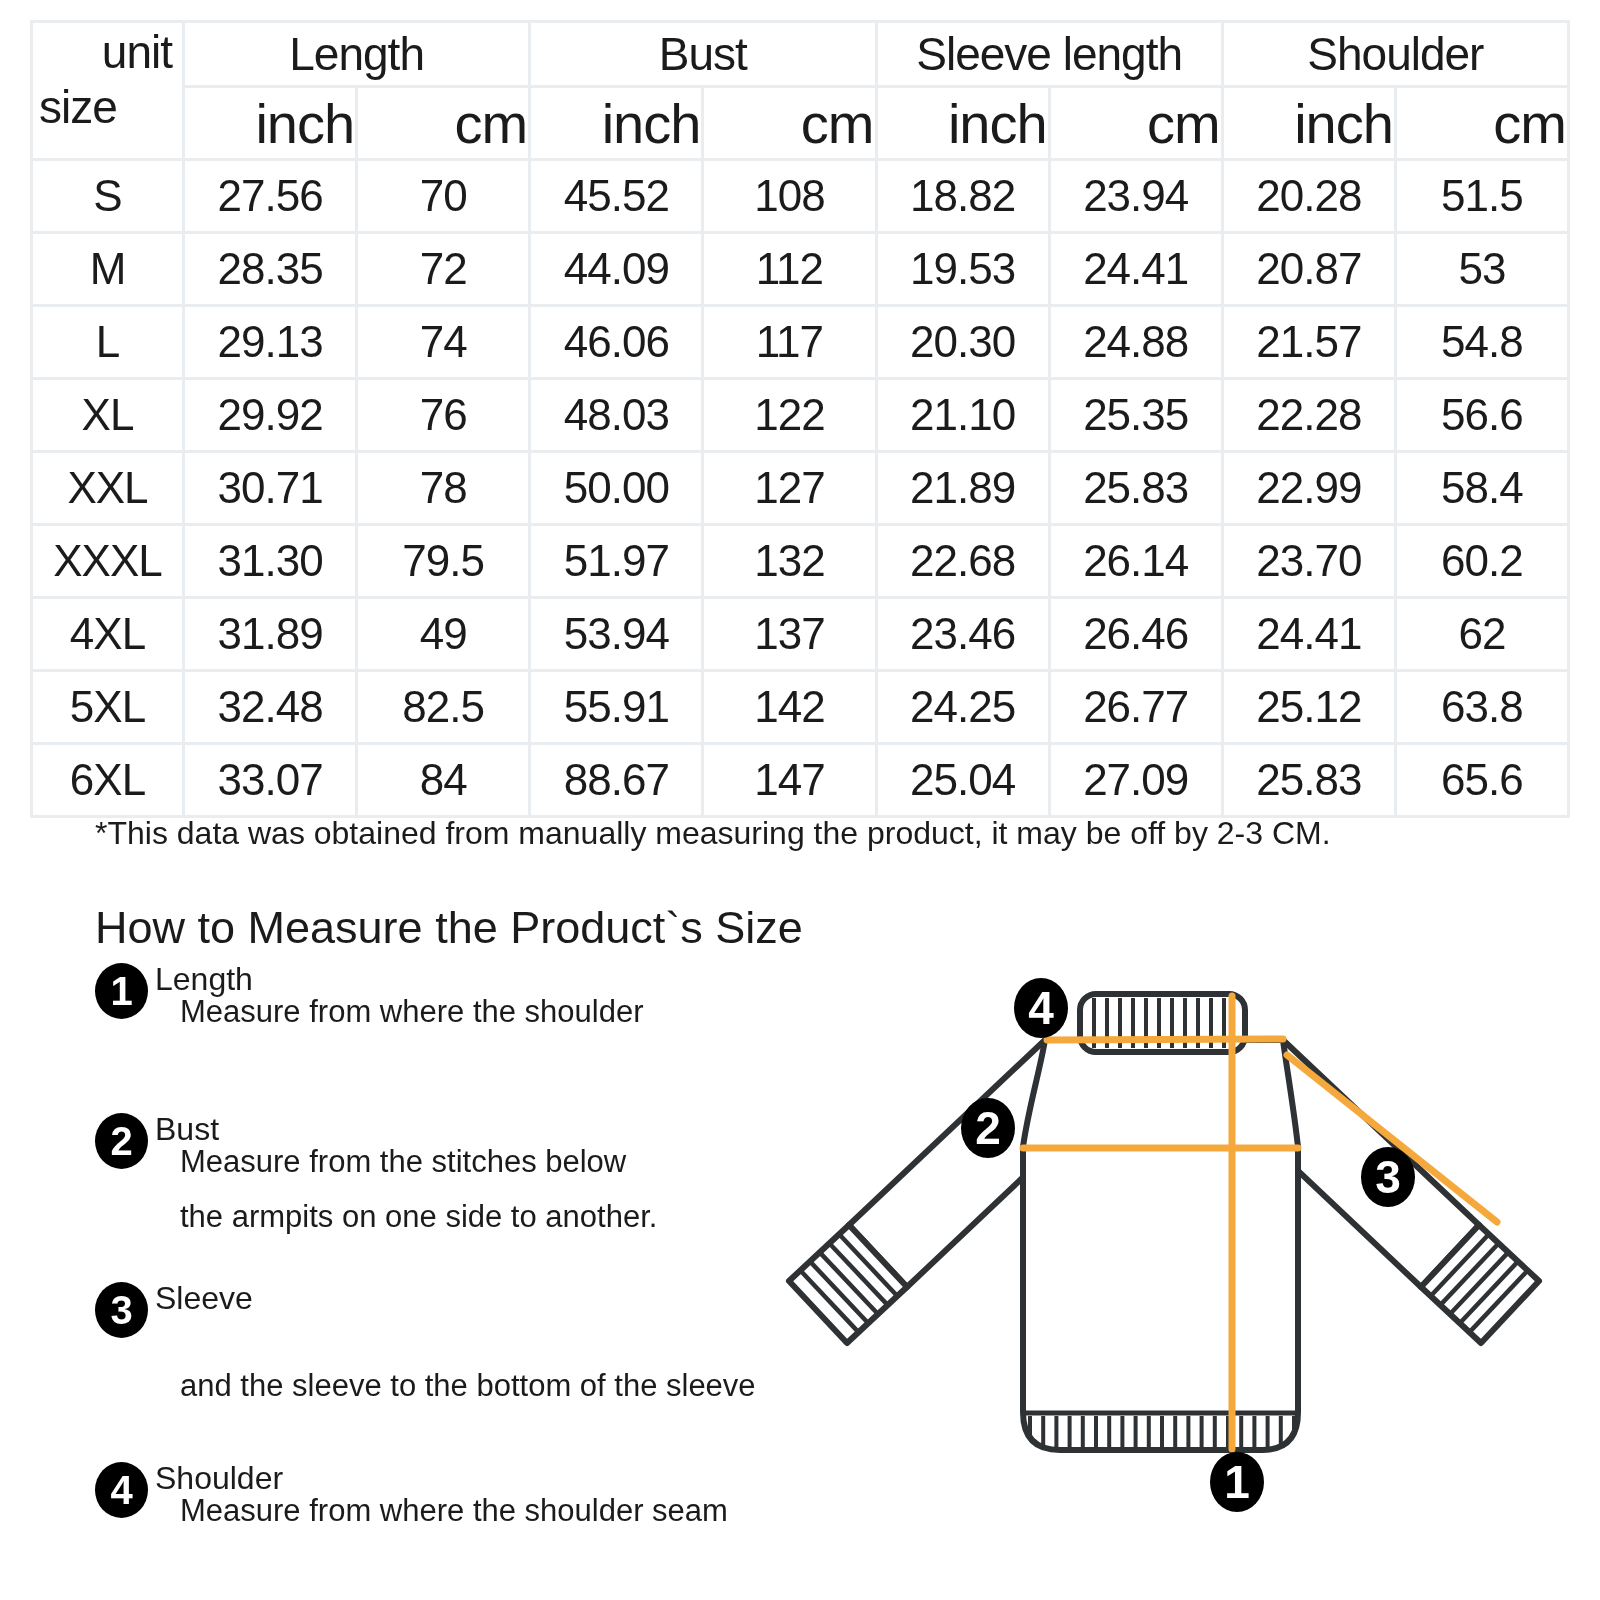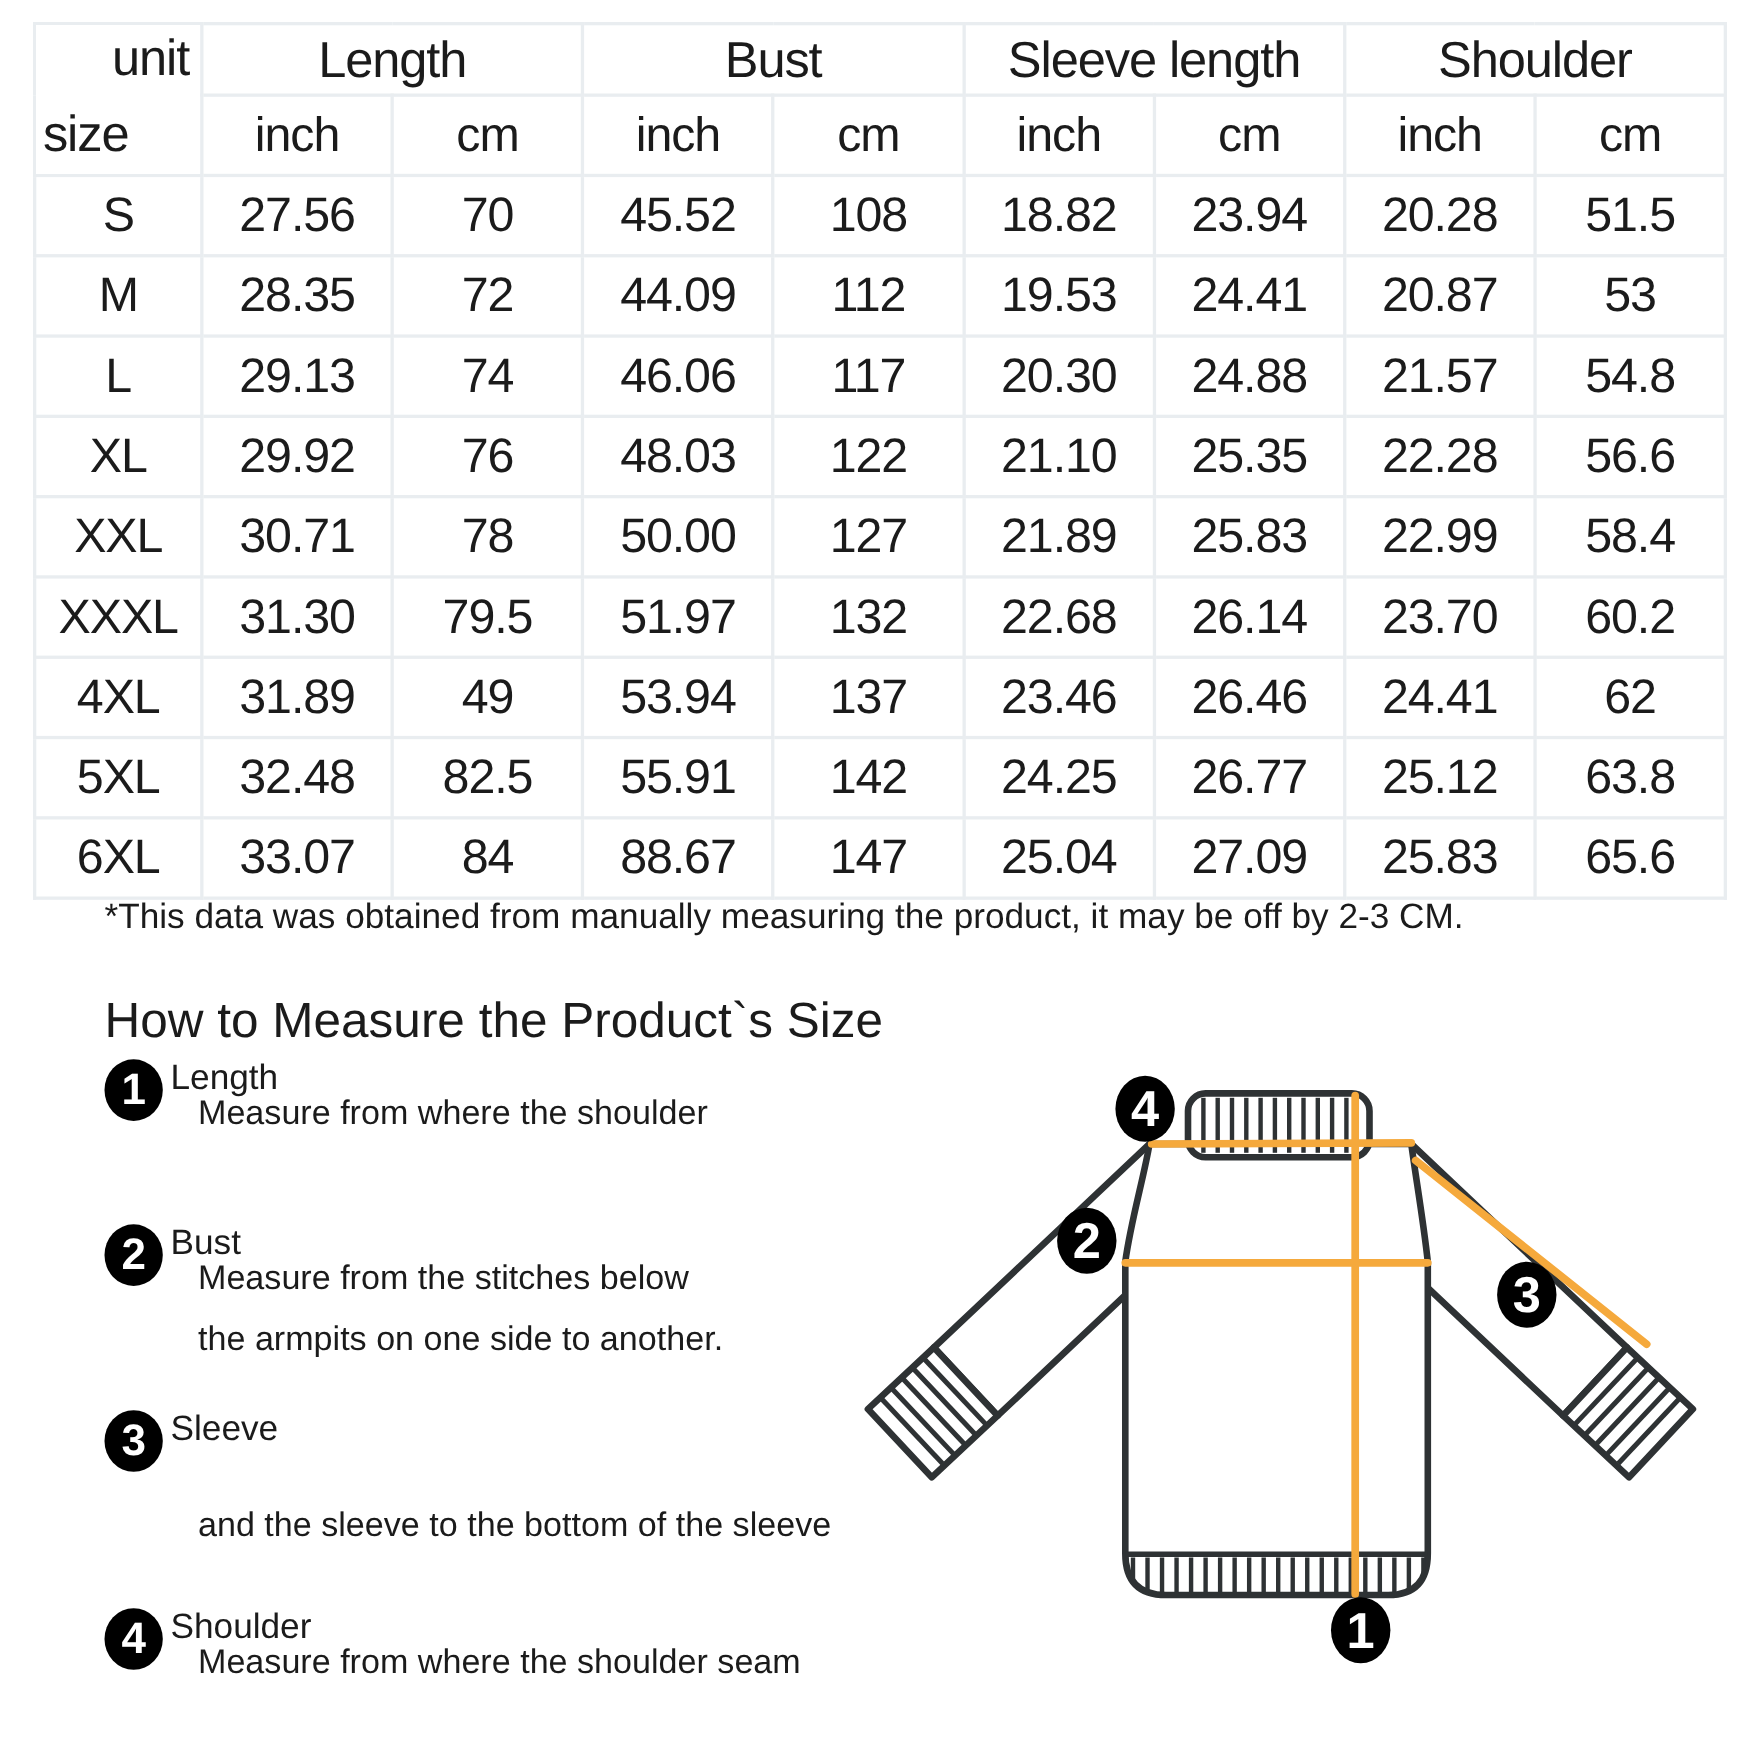--- a/index.html
+++ b/index.html
@@ -5,28 +5,28 @@
   html,body{margin:0;padding:0;background:#ffffff;}
   .page{position:relative;width:1600px;height:1600px;background:#fff;overflow:hidden;
         font-family:"Liberation Sans","DejaVu Sans",sans-serif;color:#1b1b1b;}
 
   
   .size-table{position:absolute;left:30px;top:20px;width:1540px;
               border-collapse:collapse;table-layout:fixed;}
   .size-table th,.size-table td{border:3px solid #e9edf0;text-align:center;vertical-align:middle;
               font-weight:400;letter-spacing:-1px;white-space:nowrap;background:#fff;}
   .size-table thead tr.group-row th{height:60px;font-size:46px;margin-top:24px;}
-  .size-table thead tr.sub-row th{height:68px;font-size:44px;}
+  .size-table thead tr.sub-row th{height:68px;font-size:56px;text-align:right;}
   .size-table tbody td{height:68px;font-size:44px;}
   .corner-cell{position:relative;
      background-image:linear-gradient(to bottom right,
         #fff calc(50% - 2px), #dfe3e6 calc(50% - 2px),
         #dfe3e6 calc(50% + 2px), #fff calc(50% + 2px));}
   .corner-unit{position:absolute;top:2px;right:10px;font-size:46px;}
-  .corner-size{position:absolute;bottom:10px;left:6px;font-size:46px;}
+  .corner-size{position:absolute;bottom:24px;left:6px;font-size:46px;}
 
   
   .note{position:absolute;left:95px;top:815px;font-size:32px;white-space:nowrap;}
   .howto-heading{position:absolute;left:95px;top:866px;font-size:45px;white-space:nowrap;margin-top:36px;}
 
   
   .instr{position:absolute;left:95px;width:1050px;height:150px;}
   .instr .badge{position:absolute;left:0;top:2px;width:53px;height:56px;border-radius:50%;
       background:#000;color:#fff;font-size:40px;font-weight:700;
       display:flex;align-items:center;justify-content:center;}

